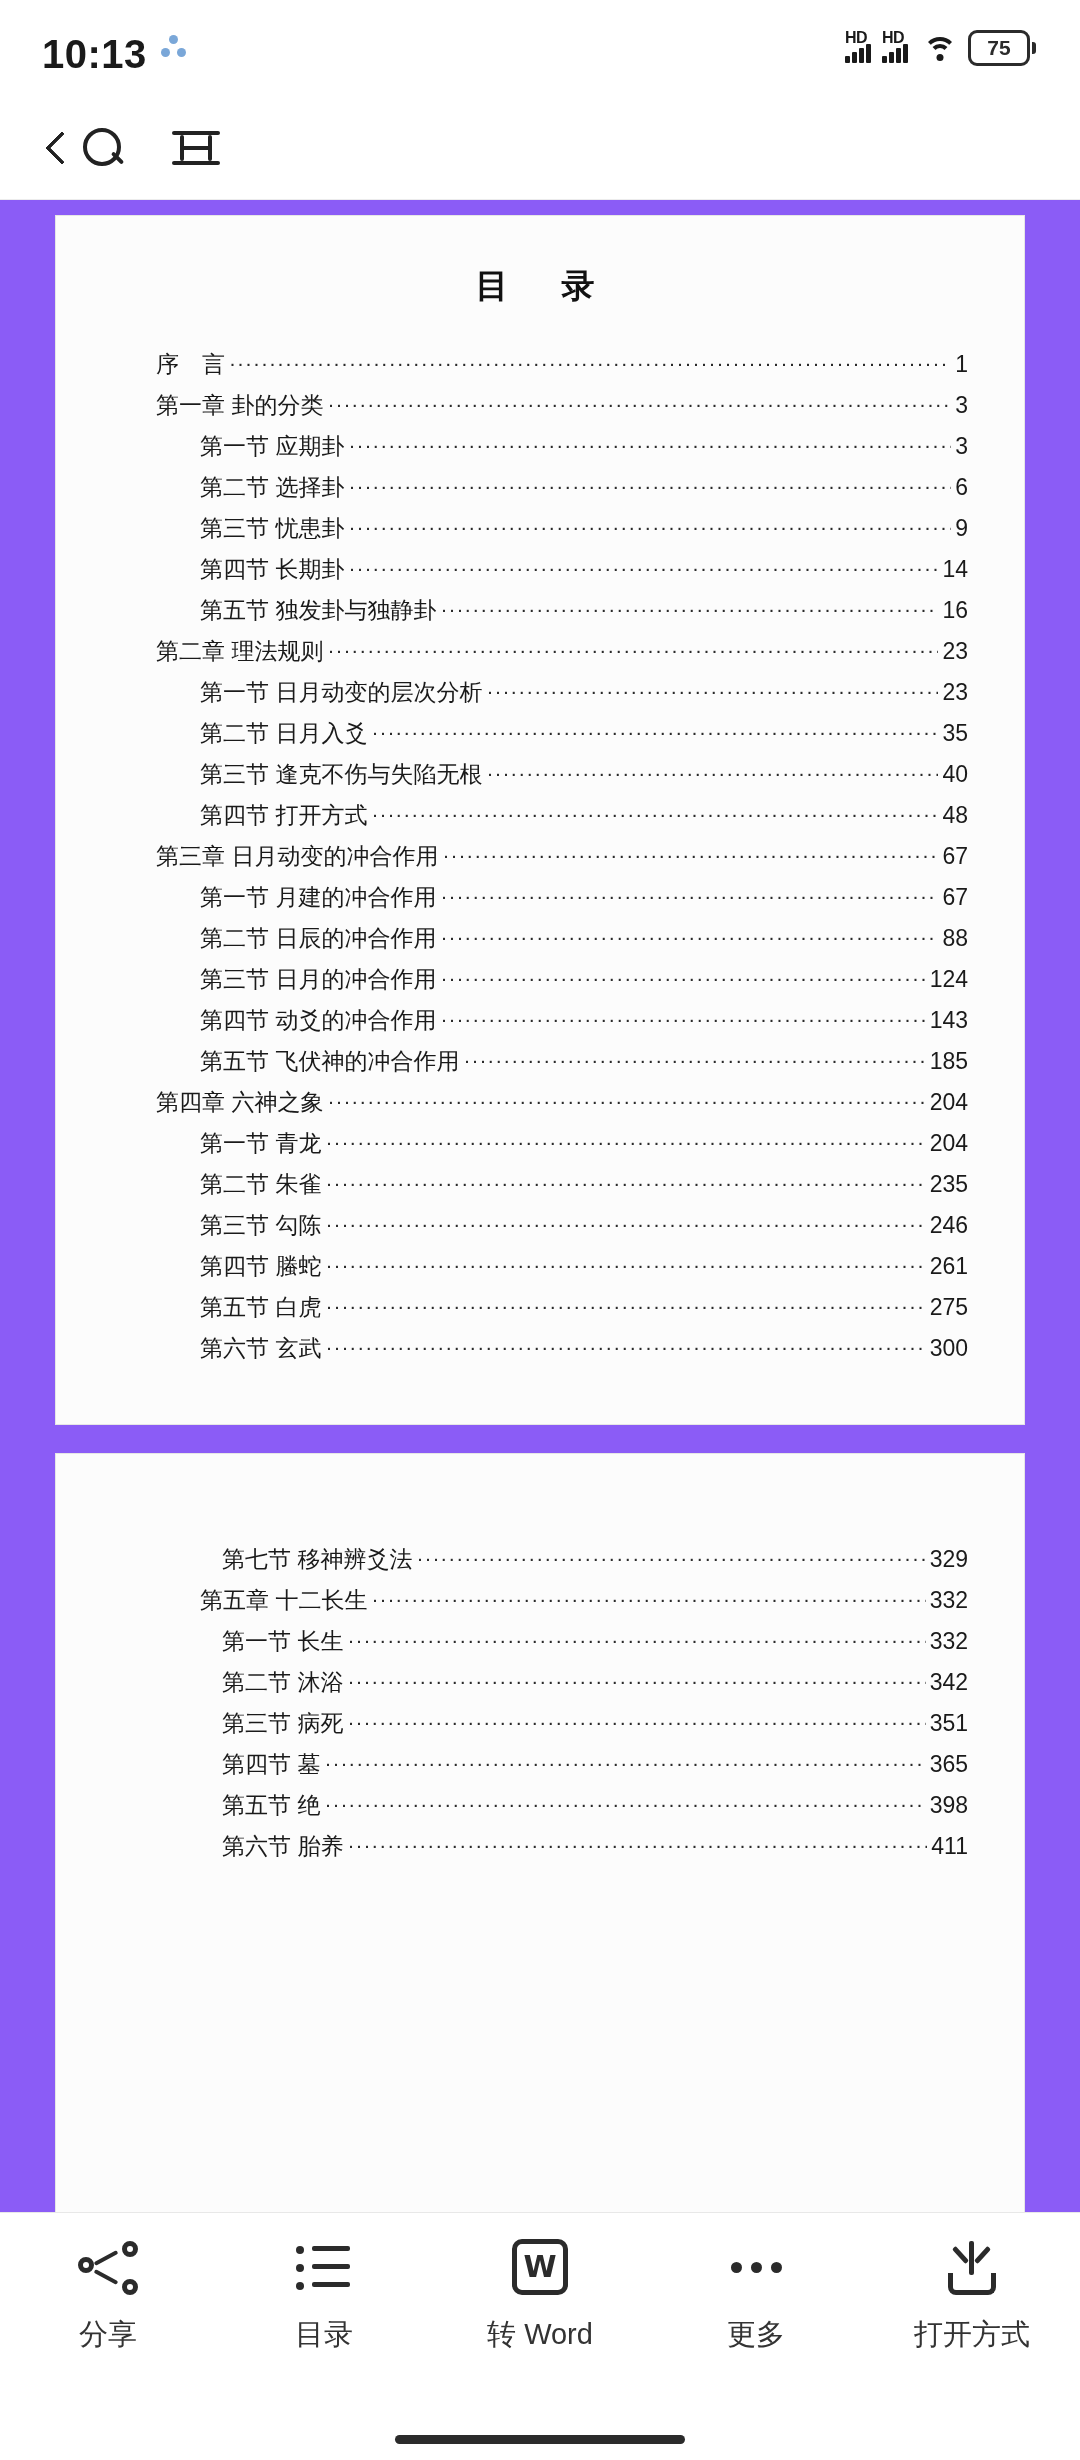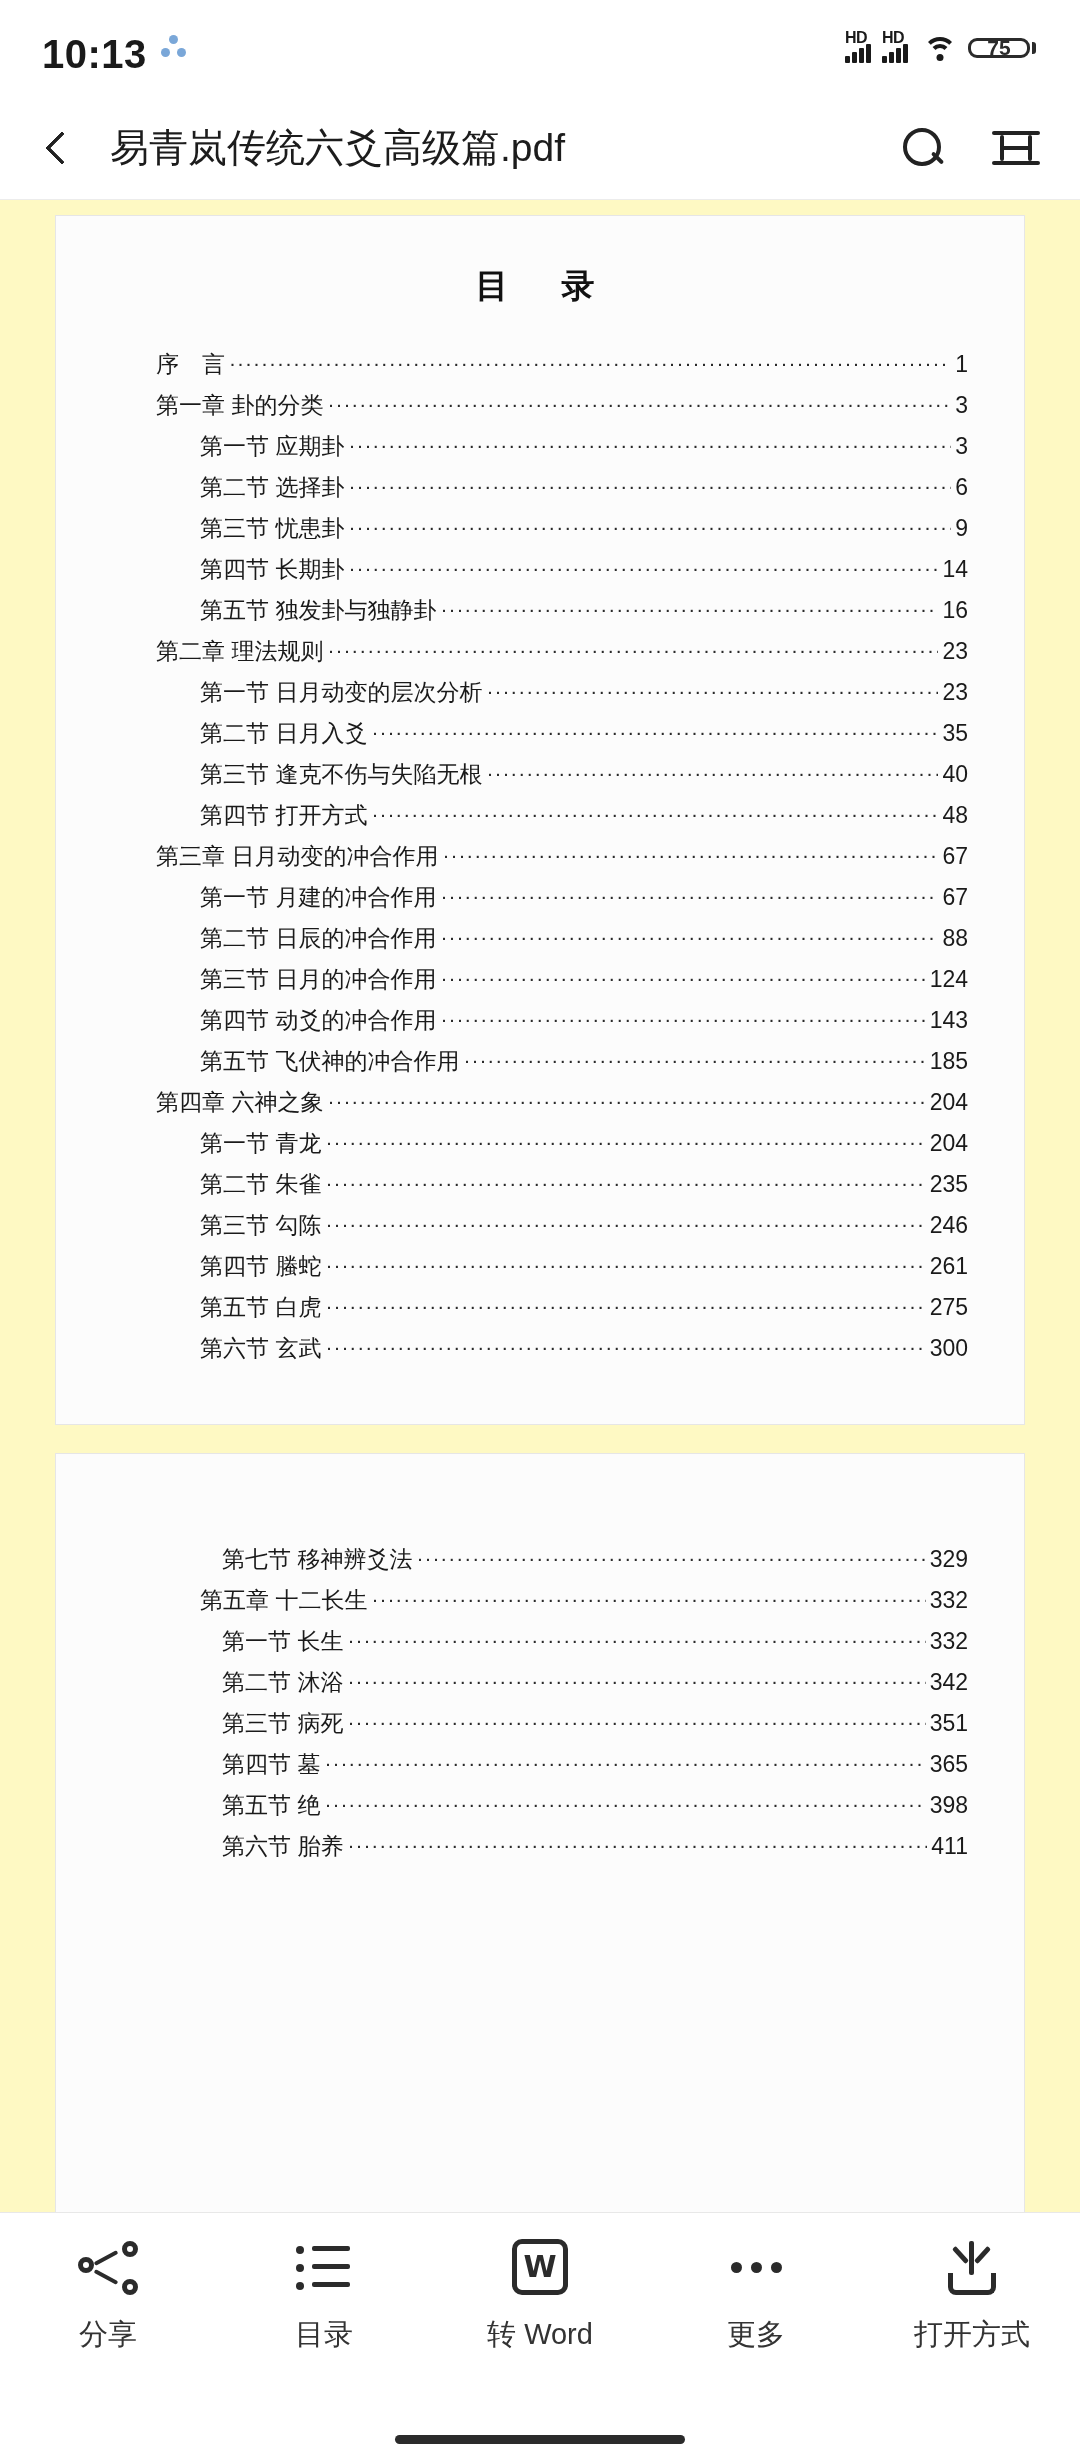--- a/index.html
+++ b/index.html
@@ -111,21 +111,21 @@
     border-radius: 50%;
     left: 50%; top: 19px;
     transform: translateX(-50%);
     border: none;
   }
   .battery {
     display: flex;
     align-items: center;
   }
   .battery .body {
-    width: 62px; height: 20px;
+    width: 62px; height: 36px;
     border: 3px solid #2b2b2b;
     border-radius: 9px;
     display: flex;
     align-items: center;
     justify-content: center;
     font-size: 21px;
     font-weight: 600;
     color: #2b2b2b;
   }
   .battery .cap {
@@ -207,21 +207,21 @@
   }
   .fit-icon .topbar { left: 0; top: 6px; width: 48px; height: 4px; border-radius:2px; }
   .fit-icon .botbar { left: 0; bottom: 6px; width: 48px; height: 4px; border-radius:2px; }
   .fit-icon .l { left: 8px; top: 10px; width: 4px; height: 26px; border-radius:2px;}
   .fit-icon .r { right: 8px; top: 10px; width: 4px; height: 26px; border-radius:2px;}
   .fit-icon .mid { left: 8px; top: 21px; width: 32px; height: 4px; border-radius:2px;}
 
   
   .docarea {
     flex: 1 1 auto;
-    background: #fef9c3;
+    background: #8b5cf6;
     overflow: hidden;
     padding-top: 16px;
   }
   .page {
     background: #fcfcfc;
     margin: 0 56px 30px 56px;
     padding: 34px 0 0 0;
     box-shadow: 0 0 0 1px #e6e6e6;
   }
   .page1 { height: 1208px; }
@@ -417,21 +417,20 @@
       </span>
       <span class="battery">
         <span class="body">75</span>
         <span class="cap"></span>
       </span>
     </div>
   </div>
 
   <div class="appbar">
     <span class="back-icon"></span>
-    <span class="doc-title">易青岚传统六爻高级篇.pdf</span>
     <div class="appbar-actions">
       <span class="search-icon"></span>
       <span class="fit-icon">
         <span class="topbar"></span>
           <span class="l"></span>
           <span class="mid"></span>
           <span class="r"></span>
           <span class="botbar"></span>
       </span>
     </div>

